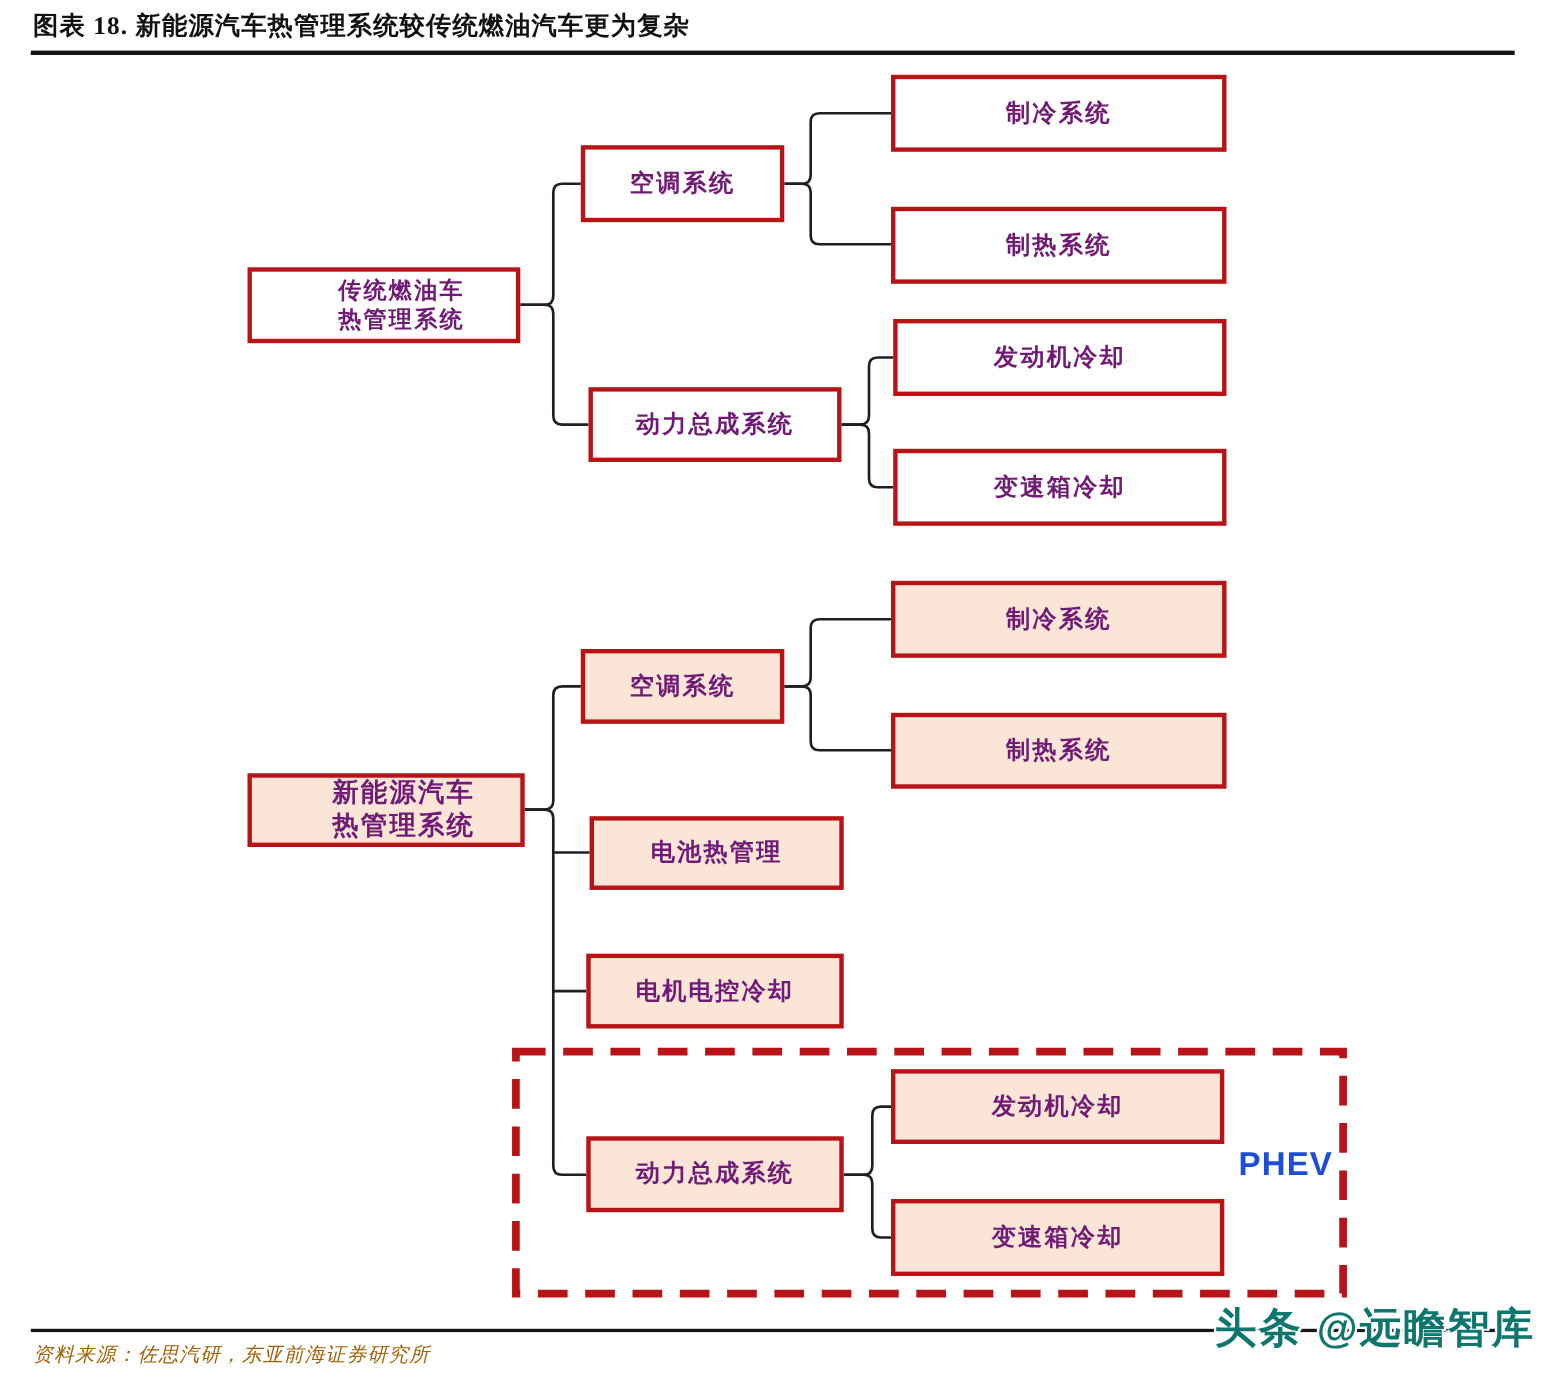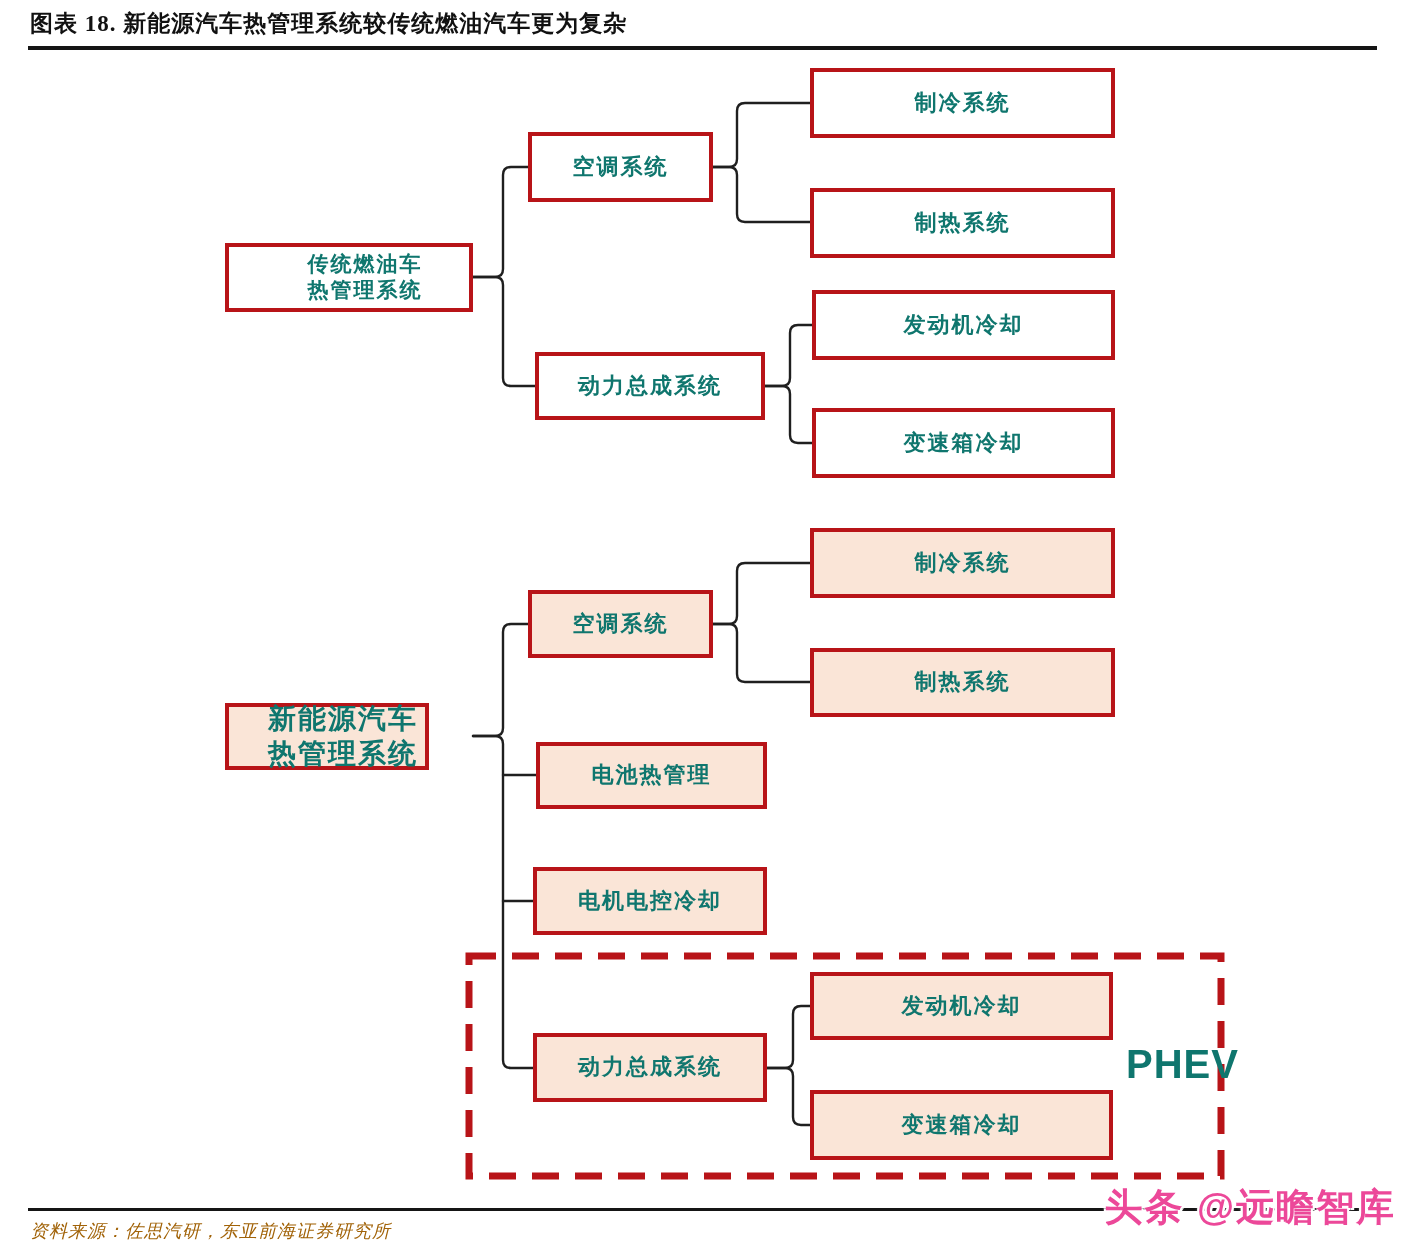--- a/index.html
+++ b/index.html
@@ -19,40 +19,40 @@
   .rule{position:absolute;background:#151515;}
   .rule-top{left:28px;top:46px;width:1349px;height:4px;}
   .rule-bottom{left:28px;top:1208px;width:1349px;height:3px;}
   .node{
     position:absolute;
     box-sizing:border-box;
     border:4px solid #B81418;
     background:#ffffff;
     display:flex;align-items:center;justify-content:center;
     text-align:center;
-    font-size:22px;font-weight:bold;color:#0f766e;
+    font-size:22px;font-weight:bold;color:#701a75;
     line-height:1.22;letter-spacing:2px;
   }
   .node.peach{background:#FAE5D7;}
   .node .l{display:block;margin-left:32px;}
   svg.wires{position:absolute;left:0;top:0;z-index:0;}
   .node,.figure-title,.rule,.phev-label,.source-note,.watermark{z-index:2;}
   .phev-label{
     position:absolute;left:1126px;top:1042px;
     font-family:"Liberation Sans","DejaVu Sans",sans-serif;
-    font-size:40px;font-weight:bold;color:#0f766e;letter-spacing:1px;
+    font-size:30px;font-weight:bold;color:#1d4ed8;letter-spacing:1px;
   }
   .source-note{
     position:absolute;left:30px;top:1219px;
     font-size:18px;font-style:italic;color:#a16207;letter-spacing:1px;
   }
   .watermark{
     position:absolute;right:6px;top:1182px;
     font-family:"Liberation Sans","DejaVu Sans",sans-serif;
-    font-size:38px;font-weight:bold;color:#ec4899;letter-spacing:2px;
+    font-size:38px;font-weight:bold;color:#0f766e;letter-spacing:2px;
     text-shadow:2px 2px 0 #fff,-2px -2px 0 #fff,2px -2px 0 #fff,-2px 2px 0 #fff,0 0 4px #fff;
     z-index:5;white-space:nowrap;
   }
 </style>
 </head>
 <body>
 
 <div class="canvas">
 
   <div class="figure-title">图表 18. 新能源汽车热管理系统较传统燃油汽车更为复杂</div>
@@ -95,21 +95,21 @@
   <div class="node" style="left:528px;top:132px;width:185px;height:70px;">空调系统</div>
   <div class="node" style="left:810px;top:68px;width:305px;height:70px;">制冷系统</div>
   <div class="node" style="left:810px;top:188px;width:305px;height:70px;">制热系统</div>
   <div class="node" style="left:535px;top:352px;width:230px;height:68px;">动力总成系统</div>
   <div class="node" style="left:812px;top:290px;width:303px;height:70px;">发动机冷却</div>
   <div class="node" style="left:812px;top:408px;width:303px;height:70px;">变速箱冷却</div>
 
   <div class="node peach" style="left:810px;top:528px;width:305px;height:70px;">制冷系统</div>
   <div class="node peach" style="left:528px;top:590px;width:185px;height:68px;">空调系统</div>
   <div class="node peach" style="left:810px;top:648px;width:305px;height:69px;">制热系统</div>
-  <div class="node peach" style="left:225px;top:703px;width:204px;height:67px;font-size:28px;">
+  <div class="node peach" style="left:225px;top:703px;width:252px;height:67px;font-size:24px;">
     <div>
       <span class="l">新能源汽车</span>
       <span class="l">热管理系统</span>
     </div>
   </div>
   <div class="node peach" style="left:533px;top:867px;width:234px;height:68px;">电机电控冷却</div>
   <div class="node peach" style="left:536px;top:742px;width:231px;height:67px;">电池热管理</div>
   <div class="node peach" style="left:533px;top:1033px;width:234px;height:69px;">动力总成系统</div>
   <div class="node peach" style="left:810px;top:972px;width:303px;height:68px;">发动机冷却</div>
   <div class="node peach" style="left:810px;top:1090px;width:303px;height:70px;">变速箱冷却</div>

